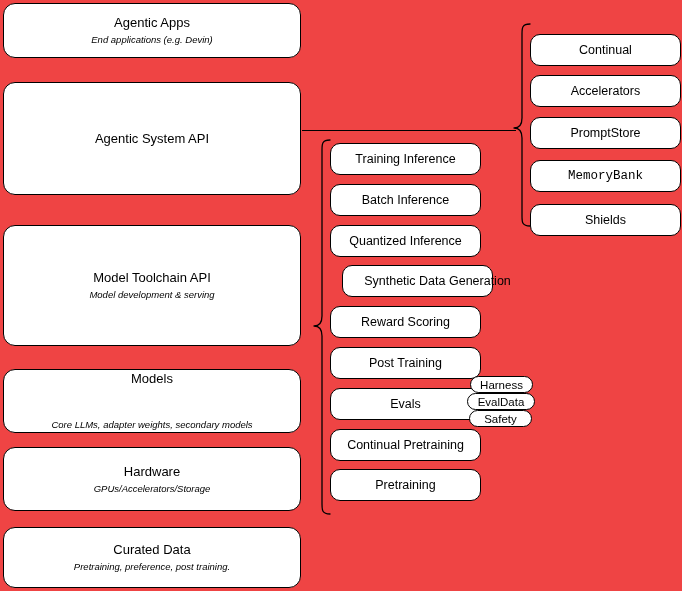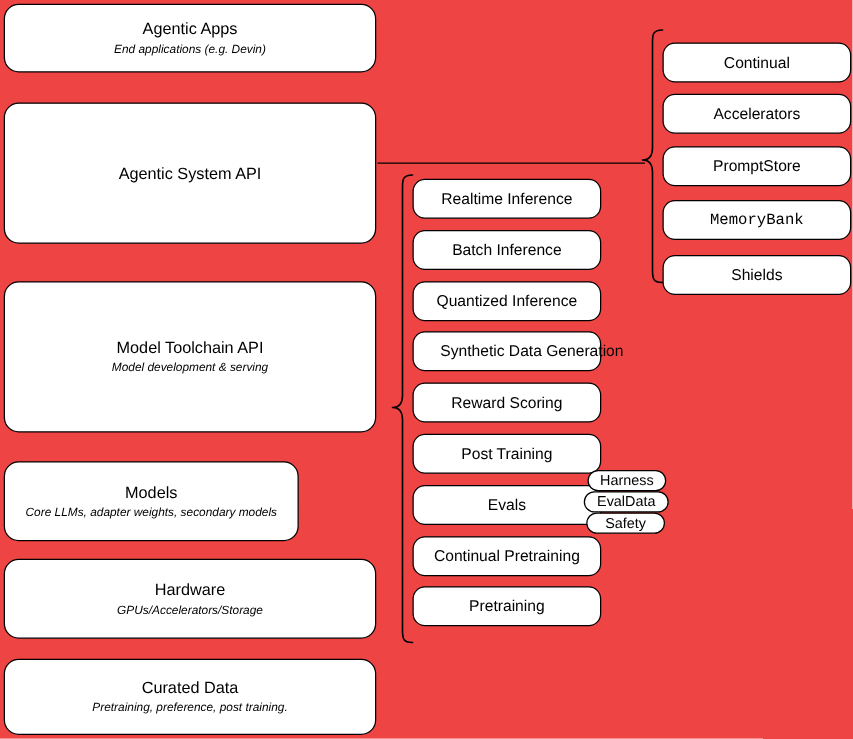--- a/index.html
+++ b/index.html
@@ -111,21 +111,21 @@
 
   <div class="box layer-box" style="left:3px; top:82px; width:298px; height:113px;gap:22px;">
     <div class="title">Agentic System API</div>
   </div>
 
   <div class="box layer-box" style="left:3px; top:225px; width:298px; height:121px;">
     <div class="title">Model Toolchain API</div>
     <div class="subtitle">Model development &amp; serving</div>
   </div>
 
-  <div class="box layer-box" style="left:3px; top:369px; width:236px; height:64px;">
+  <div class="box layer-box" style="left:3px; top:369px; width:298px; height:64px;justify-content:space-between;">
     <div class="title">Models</div>
     <div class="subtitle">Core LLMs, adapter weights, secondary models</div>
   </div>
 
   <div class="box layer-box" style="left:3px; top:447px; width:298px; height:64px;">
     <div class="title">Hardware</div>
     <div class="subtitle">GPUs/Accelerators/Storage</div>
   </div>
 
   <div class="box layer-box" style="left:3px; top:527px; width:298px; height:61px;">
@@ -142,24 +142,24 @@
   <div class="cap-box" style="left:530px; top:34px; width:151px; height:32px;">Continual</div>
   <div class="cap-box" style="left:530px; top:75px; width:151px; height:32px;">Accelerators</div>
   <div class="cap-box" style="left:530px; top:117px; width:151px; height:32px;">PromptStore</div>
   <div class="cap-box" style="left:530px; top:160px; width:151px; height:32px;font-family:Liberation Mono, monospace;">MemoryBank</div>
   <div class="cap-box" style="left:530px; top:204px; width:151px; height:32px;">Shields</div>
 
   <svg class="brace" style="left:312px; top:138px;" width="22" height="378">
     <path d="M 18 2 C 10 2 10 6 10 12 L 10 178 C 10 185 7 188 2 188 C 7 188 10 191 10 198 L 10 366 C 10 372 10 376 18 376"></path>
   </svg>
 
-  <div class="cap-box" style="left:330px; top:143px; width:151px; height:32px;">Realtime Inference</div>
+  <div class="cap-box" style="left:330px; top:143px; width:151px; height:32px;">Training Inference</div>
   <div class="cap-box" style="left:330px; top:184px; width:151px; height:32px;">Batch Inference</div>
   <div class="cap-box" style="left:330px; top:225px; width:151px; height:32px;">Quantized Inference</div>
-  <div class="cap-box" style="left:330px; top:265px; width:151px; height:32px;padding-left:40px;">Synthetic Data Generation</div>
+  <div class="cap-box" style="left:342px; top:265px; width:151px; height:32px;padding-left:40px;">Synthetic Data Generation</div>
   <div class="cap-box" style="left:330px; top:306px; width:151px; height:32px;">Reward Scoring</div>
   <div class="cap-box" style="left:330px; top:347px; width:151px; height:32px;">Post Training</div>
   <div class="cap-box" style="left:330px; top:388px; width:151px; height:32px;">Evals</div>
   <div class="cap-box" style="left:330px; top:429px; width:151px; height:32px;">Continual Pretraining</div>
   <div class="cap-box" style="left:330px; top:469px; width:151px; height:32px;">Pretraining</div>
 
   <div class="pill" style="left:470px; top:376px; width:63px; height:17px;">Harness</div>
   <div class="pill" style="left:467px; top:393px; width:68px; height:17px;">EvalData</div>
   <div class="pill" style="left:469px; top:410px; width:63px; height:17px;">Safety</div>
 

